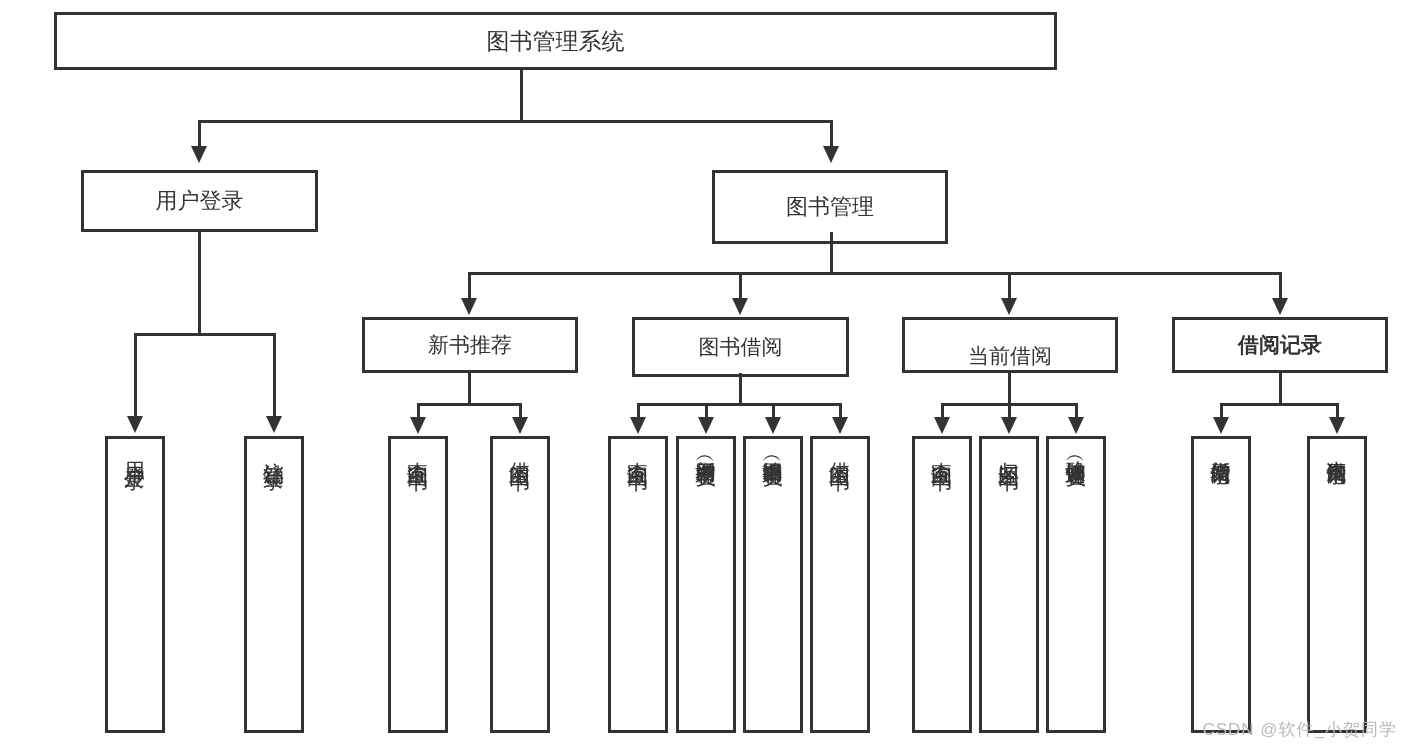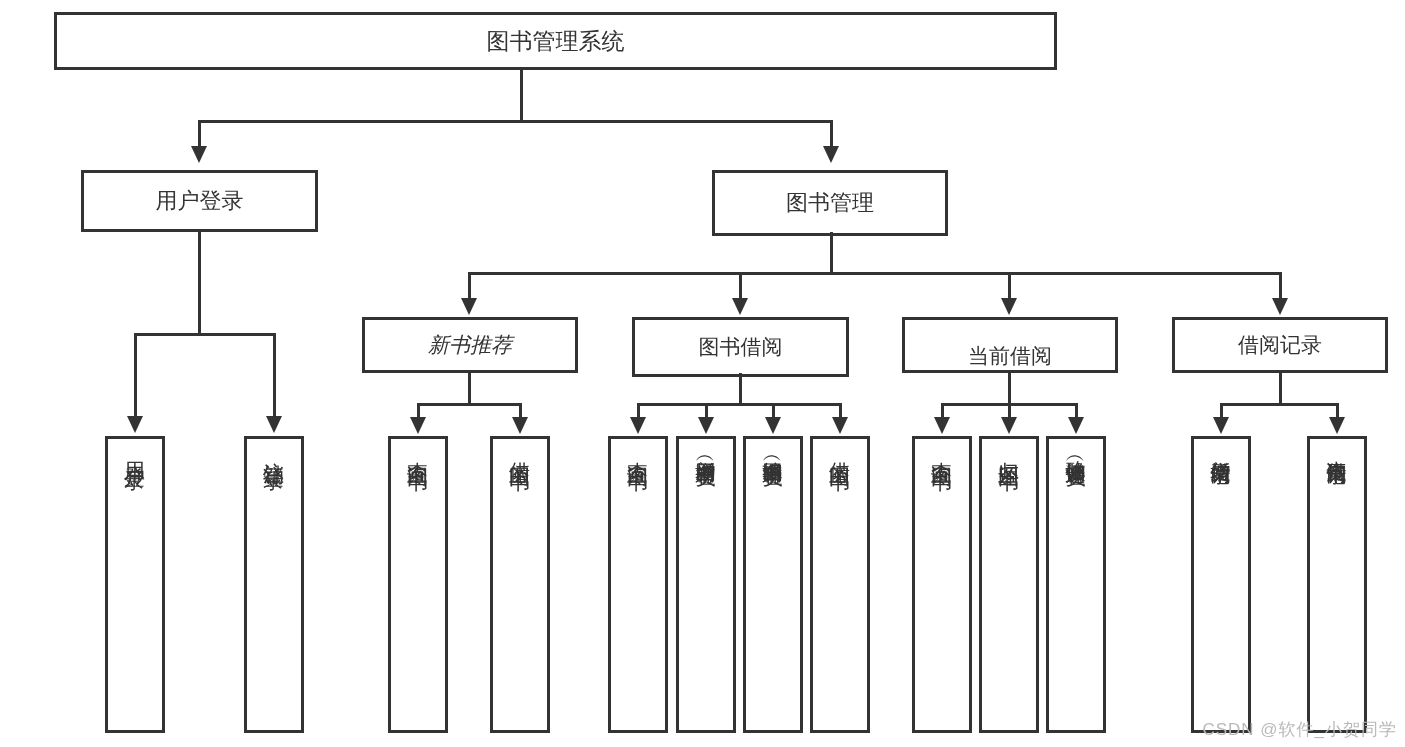--- a/index.html
+++ b/index.html
@@ -47,21 +47,21 @@
   <div class="edge hline" style="left:198px;top:120px;width:635px;"></div>
 
   <div class="edge vline" style="left:198px;top:120px;height:28px;"></div>
   <div class="arrow" style="left:191px;top:146px;"></div>
   <div class="edge vline" style="left:830px;top:120px;height:28px;"></div>
   <div class="arrow" style="left:823px;top:146px;"></div>
 
   <div class="node lvl2" style="left:81px;top:170px;width:237px;height:62px;">
     <span>用户登录</span>
   </div>
-  <div class="node lvl2" style="left:712px;top:170px;width:236px;height:66px;">
+  <div class="node lvl2" style="left:712px;top:170px;width:236px;height:74px;">
     <span>图书管理</span>
   </div>
 
   <div class="edge vline" style="left:198px;top:232px;height:103px;"></div>
   <div class="edge hline" style="left:134px;top:333px;width:142px;"></div>
   <div class="edge vline" style="left:134px;top:333px;height:85px;"></div>
   <div class="arrow" style="left:127px;top:416px;"></div>
   <div class="edge vline" style="left:273px;top:333px;height:85px;"></div>
   <div class="arrow" style="left:266px;top:416px;"></div>
 
@@ -69,30 +69,30 @@
   <div class="edge hline" style="left:468px;top:272px;width:814px;"></div>
   <div class="edge vline" style="left:468px;top:272px;height:28px;"></div>
   <div class="arrow" style="left:461px;top:298px;"></div>
   <div class="edge vline" style="left:739px;top:272px;height:28px;"></div>
   <div class="arrow" style="left:732px;top:298px;"></div>
   <div class="edge vline" style="left:1008px;top:272px;height:28px;"></div>
   <div class="arrow" style="left:1001px;top:298px;"></div>
   <div class="edge vline" style="left:1279px;top:272px;height:28px;"></div>
   <div class="arrow" style="left:1272px;top:298px;"></div>
 
-  <div class="node lvl3" style="left:362px;top:317px;width:216px;height:56px;font-style:italic;">
+  <div class="node lvl3" style="left:362px;top:317px;width:216px;height:56px;">
     <span>新书推荐</span>
   </div>
   <div class="node lvl3" style="left:632px;top:317px;width:217px;height:60px;justify-content:center;">
     <span>图书借阅</span>
   </div>
   <div class="node lvl3" style="left:902px;top:317px;width:216px;height:56px;align-items:flex-end;">
     <span>当前借阅</span>
   </div>
-  <div class="node lvl3" style="left:1172px;top:317px;width:216px;height:56px;">
+  <div class="node lvl3" style="left:1172px;top:317px;width:216px;height:56px;font-weight:bold;">
     <span>借阅记录</span>
   </div>
 
   <div class="edge vline" style="left:468px;top:373px;height:32px;"></div>
   <div class="edge hline" style="left:417px;top:403px;width:105px;"></div>
   <div class="edge vline" style="left:417px;top:403px;height:16px;"></div>
   <div class="arrow" style="left:410px;top:417px;"></div>
   <div class="edge vline" style="left:519px;top:403px;height:16px;"></div>
   <div class="arrow" style="left:512px;top:417px;"></div>
 

